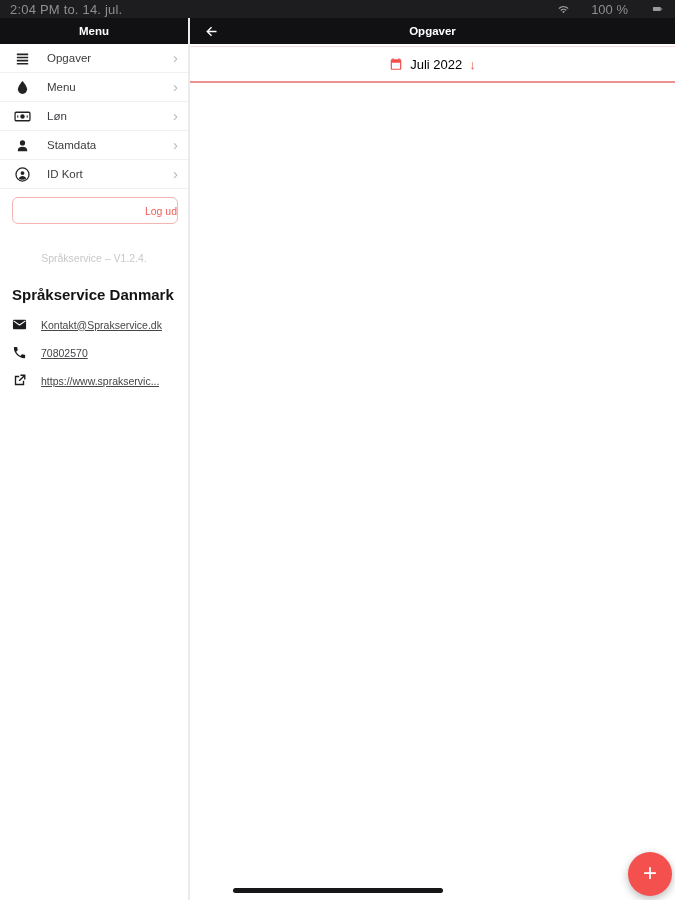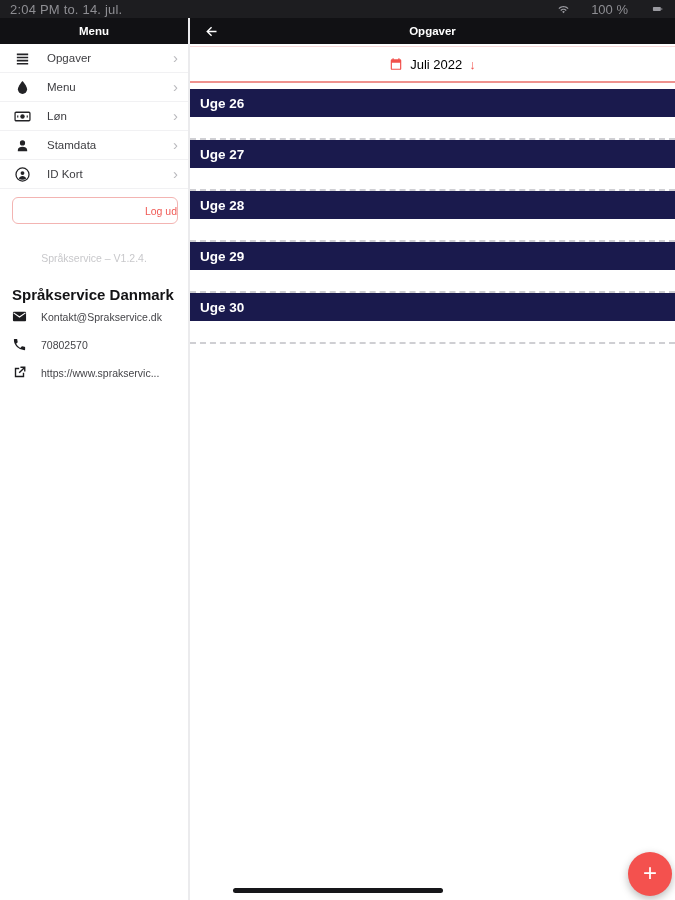--- a/index.html
+++ b/index.html
@@ -26,25 +26,25 @@
   .menu-item .mi-icon svg { width:17px; height:17px; display:block; fill:#232326; }
   .menu-item .mi-label { flex:1; font-size:11.5px; color:#3d3d41; }
   .menu-item .mi-chevron { color:#b9b9bd; font-size:15px; line-height:1; padding-bottom:2px; }
 
   .logout-btn { display:block; margin:8px 12px 0 12px; width:166px; height:27px; background:#fff;
     border:1px solid #f3b4b2; border-radius:6px; color:#f05a55; font-size:10.5px;
     font-family:"Liberation Sans", sans-serif; cursor:pointer;text-align:right; }
   .version-text { margin-top:28px; text-align:center; color:#c8c8cb; font-size:10.5px; }
 
   .company { padding:22px 12px 0 12px; }
-  .company-name { font-size:15px; font-weight:bold; color:#141416; margin-bottom:6px; }
+  .company-name { font-size:15px; font-weight:bold; color:#141416; margin-bottom:14px; }
   .contact-row { display:flex; align-items:center; margin-bottom:13px; cursor:pointer; }
   .contact-row .c-icon { width:15px; height:15px; margin-right:14px; flex:0 0 auto; }
   .contact-row .c-icon svg { width:15px; height:15px; display:block; fill:#1c1c1f; }
-  .contact-row a { font-size:10.5px; color:#454549; white-space:nowrap;
+  .contact-row a { font-size:10.5px; color:#454549; text-decoration:underline; white-space:nowrap;
     overflow:hidden; text-overflow:ellipsis; max-width:135px; }
 
   
   .main { position:absolute; top:18px; left:190px; width:485px; height:882px; background:#ffffff; }
   .main-header { height:26px; background:#111114; position:relative; display:flex; align-items:center; }
   .back-btn { position:absolute; left:8px; top:0; height:26px; width:26px; display:flex;
     align-items:center; justify-content:center; cursor:pointer; background:transparent; border:none; }
   .back-btn svg { width:15px; height:15px; fill:#ffffff; display:block; }
   .main-title { width:100%; text-align:center; color:#ffffff; font-size:11.5px; font-weight:bold; }
 
@@ -191,36 +191,19 @@
     <div class="month-row">
       <span class="cal-icon">
           <svg viewBox="0 0 24 24">
             <path d="M19 4h-1V2h-2v2H8V2H6v2H5a2 2 0 0 0-2 2v14a2 2 0 0 0 2 2h14a2 2 0 0 0 2-2V6a2 2 0 0 0-2-2zm0 16H5V10h14z"></path>
           </svg>
         </span>
       <span class="month-label">Juli 2022</span>
       <span class="month-arrow">↓</span>
     </div>
 
-    <div class="weeks">
-      <div class="week-item">
-        <div class="week-bar">Uge 26</div>
-      </div>
-      <div class="week-item">
-        <div class="week-bar">Uge 27</div>
-      </div>
-      <div class="week-item">
-        <div class="week-bar">Uge 28</div>
-      </div>
-      <div class="week-item">
-        <div class="week-bar">Uge 29</div>
-      </div>
-      <div class="week-item">
-        <div class="week-bar">Uge 30</div>
-      </div>
-    </div>
   </div>
 
   <button class="fab">+</button>
 
   <div class="home-indicator"></div>
 
 </div>
 
 </body></html>

